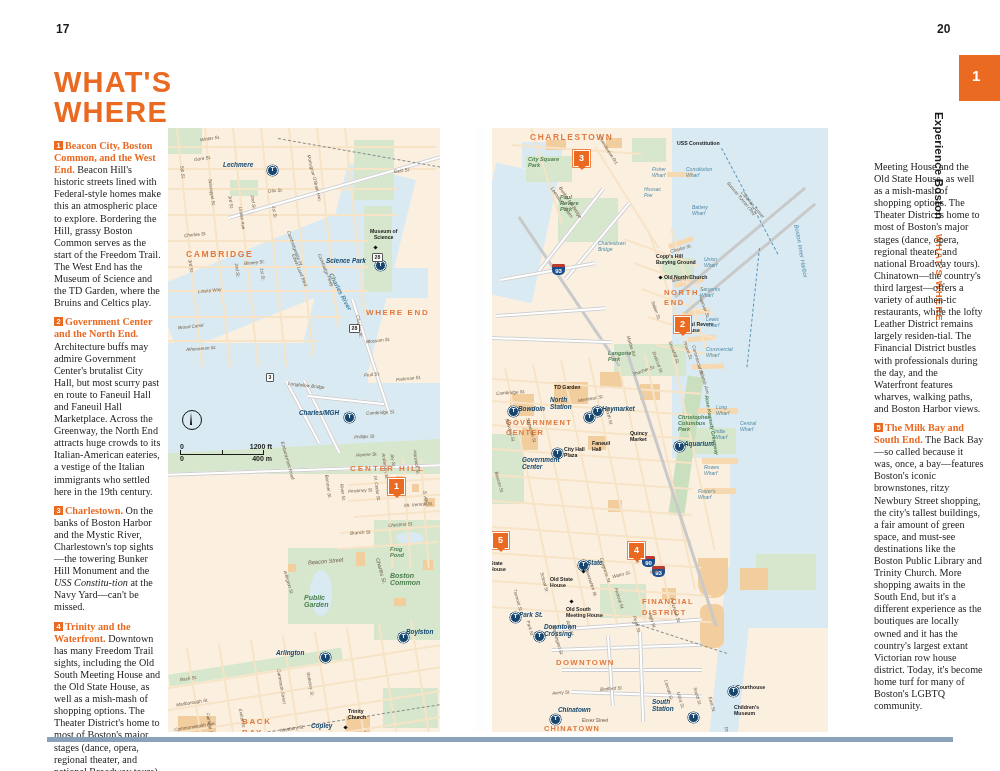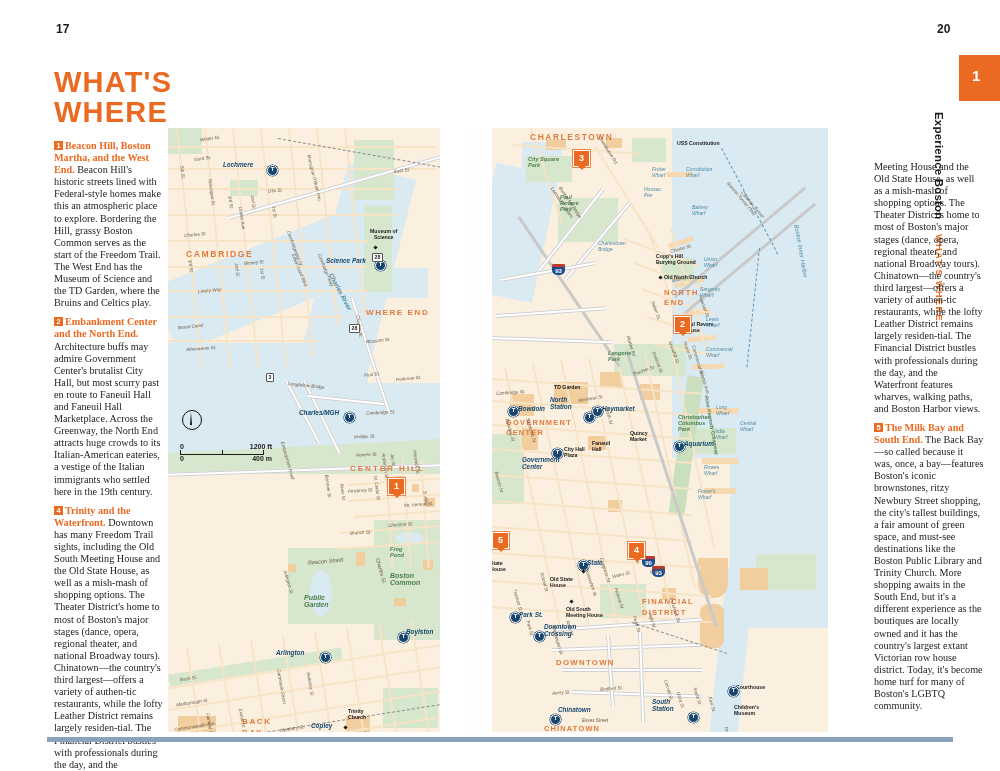--- a/index.html
+++ b/index.html
@@ -139,26 +139,30 @@
   <div class="sidetab">
     <span>1</span>
   </div>
   <div class="sidevert">
     <div class="v v1">Experience Boston</div>
     <div class="v v2">WHAT'S WHERE</div>
   </div>
 
   <div class="col left">
     <p>
-      <span class="numsq">1</span><span class="hl">Beacon Hill, Boston Martha, and the West End.</span>
+      <span class="numsq">1</span><span class="hl">Beacon City, Boston Common, and the West End.</span>
       <span>Beacon Hill's historic streets lined with Federal-style homes make this an atmospheric place to explore. Bordering the Hill, grassy Boston Common serves as the start of the Freedom Trail. The West End has the Museum of Science and the TD Garden, where the Bruins and Celtics play.</span>
     </p>
     <p>
-      <span class="numsq">2</span><span class="hl">Embankment Center and the North End.</span>
+      <span class="numsq">2</span><span class="hl">Government Center and the North End.</span>
       <span>Architecture buffs may admire Government Center's brutalist City Hall, but most scurry past en route to Faneuil Hall and Faneuil Hall Marketplace. Across the Greenway, the North End attracts huge crowds to its Italian-American eateries, a vestige of the Italian immigrants who settled here in the 19th century.</span>
+    </p>
+    <p>
+      <span class="numsq">3</span><span class="hl">Charlestown.</span>
+      <span>On the banks of Boston Harbor and the Mystic River, Charlestown's top sights —the towering Bunker Hill Monument and the </span><span class="it">USS Constitu-tion</span><span> at the Navy Yard—can't be missed.</span>
     </p>
     <p>
       <span class="numsq">4</span><span class="hl">Trinity and the Waterfront.</span>
       <span>Downtown has many Freedom Trail sights, including the Old South Meeting House and the Old State House, as well as a mish-mash of shopping options. The Theater District's home to most of Boston's major stages (dance, opera, regional theater, and national Broadway tours). Chinatown—the country's third largest—offers a variety of authen-tic restaurants, while the lofty Leather District remains largely residen-tial. The Financial District bustles with professionals during the day, and the Waterfront features wharves, walking paths, and Boston Harbor views.</span>
     </p>
   </div>
 
   <div class="col right">
     <p>
       <span>Meeting House and the Old State House, as well as a mish-mash of shopping options. The Theater District's home to most of Boston's major stages (dance, opera, regional theater, and national Broadway tours). Chinatown—the country's third largest—offers a variety of authen-tic restaurants, while the lofty Leather District remains largely residen-tial. The Financial District bustles with professionals during the day, and the Waterfront features wharves, walking paths, and Boston Harbor views.</span>

